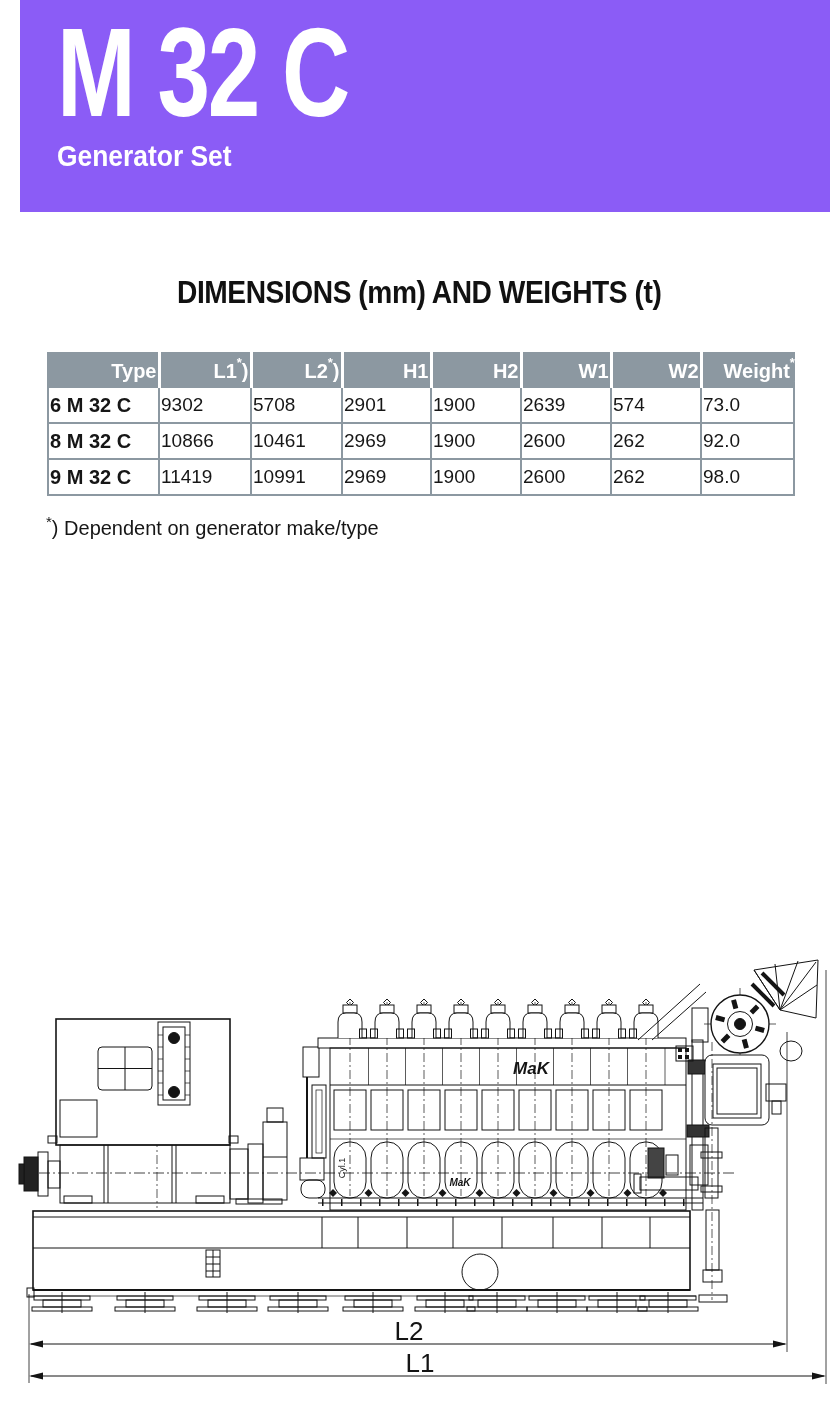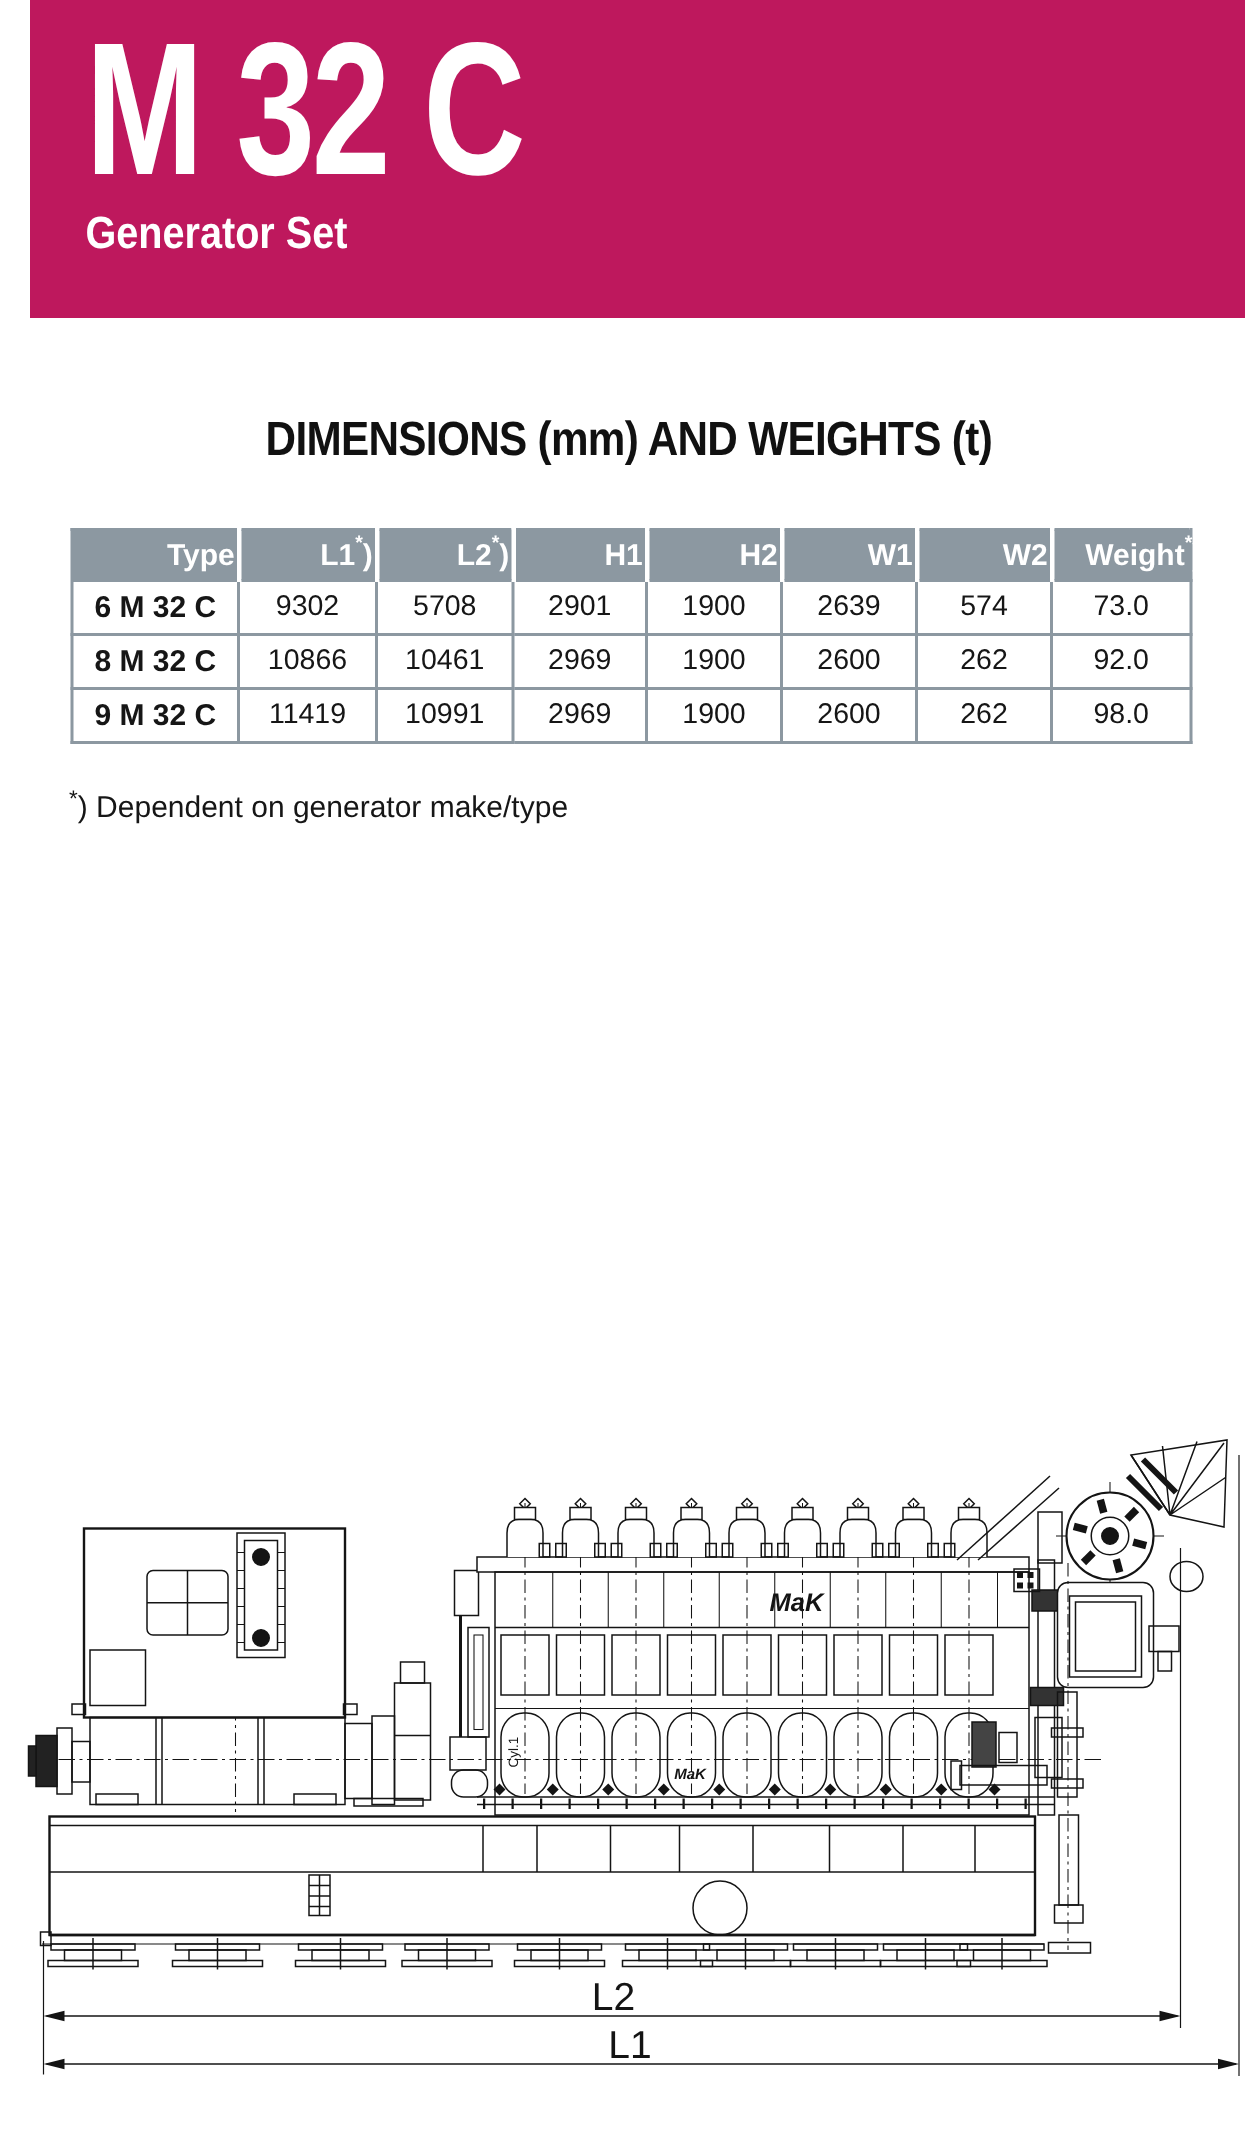--- a/index.html
+++ b/index.html
@@ -1,43 +1,43 @@
 <!DOCTYPE html>
 <html><head>
 <meta charset="utf-8">
 <style>
   html,body{margin:0;padding:0;background:#ffffff;}
   .page{position:relative;width:830px;height:1421px;background:#fff;overflow:hidden;
         font-family:"Liberation Sans",sans-serif;color:#151515;}
 
   
-  .banner{position:absolute;left:20px;top:0;width:810px;height:212px;background:#be185d;}
+  .banner{position:absolute;left:20px;top:0;width:810px;height:212px;background:#8b5cf6;}
   .model{position:absolute;left:37px;top:10px;font-size:126px;font-weight:bold;color:#fff;
          line-height:1;letter-spacing:-3px;transform:scaleX(.75);transform-origin:left top;white-space:nowrap;}
   .subtitle{position:absolute;left:37px;top:139px;font-size:30px;font-weight:bold;color:#fff;
             transform:scaleX(.88);transform-origin:left top;white-space:nowrap;}
 
   
   .section-title{position:absolute;left:4px;top:274px;width:830px;text-align:center;}
   .section-title span{display:inline-block;font-size:32px;font-weight:bold;color:#111;
                       transform:scaleX(.88);letter-spacing:-.5px;white-space:nowrap;}
 
   
   table.dim{position:absolute;left:47px;top:352px;width:746px;border-collapse:collapse;
             table-layout:fixed;border:2px solid #8c98a1;}
   table.dim th{background:#8c98a1;color:#fff;font-size:20px;font-weight:bold;height:30px;
                border-right:3px solid #fff;border-bottom:2px solid #8c98a1;text-align:right;vertical-align:middle;}
   table.dim th:last-child{border-right:2px solid #8c98a1;padding-left:21px;}
   table.dim th sup{font-size:13px;position:relative;top:-3px;}
-  table.dim td{background:#fff;border:2px solid #8c98a1;text-align:center;vertical-align:middle;
+  table.dim td{background:#fff;border:2px solid #8c98a1;text-align:left;vertical-align:middle;
                font-size:19px;height:32px;color:#161616;margin-left:38px;}
   table.dim td.typ{font-weight:bold;font-size:20px;}
 
   
-  .footnote{position:absolute;left:46px;top:524px;font-size:20px;color:#161616;}
+  .footnote{position:absolute;left:46px;top:513px;font-size:20px;color:#161616;}
   .footnote sup{font-size:15px;vertical-align:super;}
 
   
   svg.draw{position:absolute;left:0;top:950px;width:830px;height:445px;}
   svg.draw text{font-family:"Liberation Sans",sans-serif;fill:#141414;stroke:none;}
 </style>
 </head>
 <body>
 
 <div class="page">

